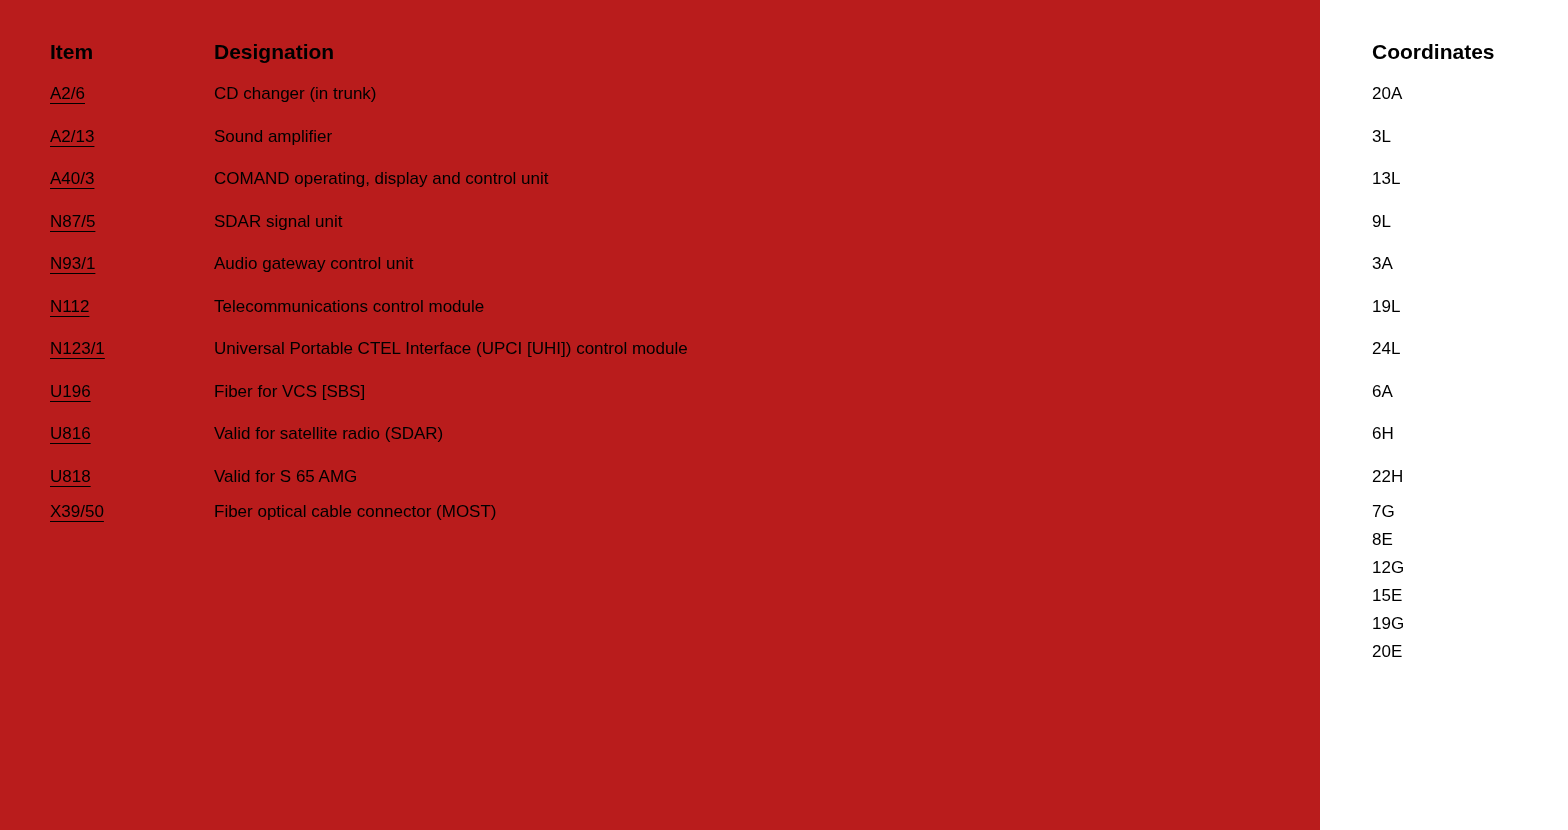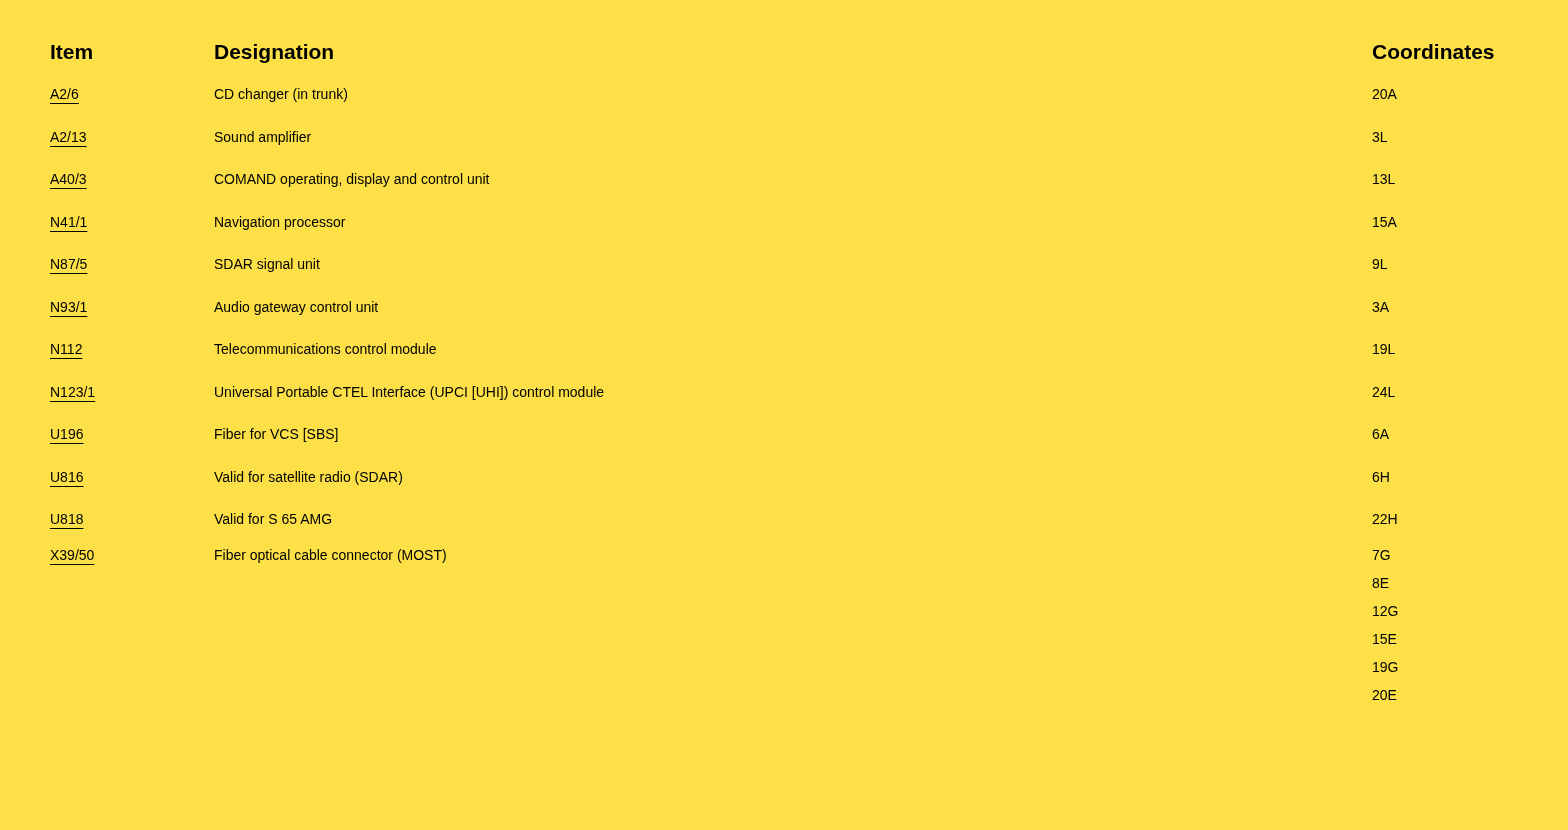--- a/index.html
+++ b/index.html
@@ -11,43 +11,43 @@
   body {
     width: 1568px;
     height: 830px;
     overflow: hidden;
     font-family: "Liberation Sans", sans-serif;
     color: #000000;
     -webkit-font-smoothing: none;
   }
   .page {
     position: relative;
-    width: 1568px;
+    width: 1320px;
     height: 830px;
-    background: #fde047;
+    background: #b91c1c;
   }
   .legend-table {
     position: absolute;
     left: 50px;
     top: 31px;
     width: 1480px;
     border-collapse: collapse;
     table-layout: fixed;
   }
   .legend-table col.col-item       { width: 164px; }
   .legend-table col.col-desig      { width: 1158px; }
   .legend-table col.col-coord      { width: 158px; }
 
   .legend-table th,
   .legend-table td {
     padding: 0;
     margin: 0;
     text-align: left;
     vertical-align: top;
-    font-size: 14px;
+    font-size: 17px;
     line-height: 42.5px;
     font-weight: normal;
     white-space: nowrap;
   }
   .legend-table thead th {
     font-weight: bold;
     font-size: 21px;
     line-height: 42px;
     padding-bottom: 0px;
   }
@@ -109,27 +109,20 @@
           </td>
         </tr>
         <tr>
           <td class="cell-item"><span class="code">A40/3</span></td>
           <td class="cell-desig">COMAND operating, display and control unit</td>
           <td class="cell-coord single">
             <span class="coord-line">13L</span>
           </td>
         </tr>
         <tr>
-          <td class="cell-item"><span class="code">N41/1</span></td>
-          <td class="cell-desig">Navigation processor</td>
-          <td class="cell-coord single">
-            <span class="coord-line">15A</span>
-          </td>
-        </tr>
-        <tr>
           <td class="cell-item"><span class="code">N87/5</span></td>
           <td class="cell-desig">SDAR signal unit</td>
           <td class="cell-coord single">
             <span class="coord-line">9L</span>
           </td>
         </tr>
         <tr>
           <td class="cell-item"><span class="code">N93/1</span></td>
           <td class="cell-desig">Audio gateway control unit</td>
           <td class="cell-coord single">

